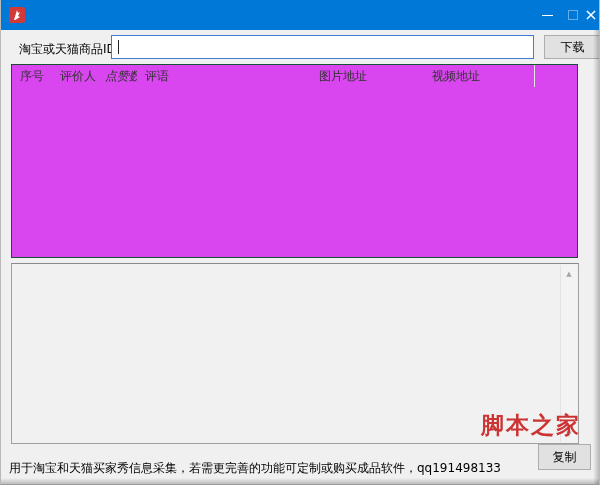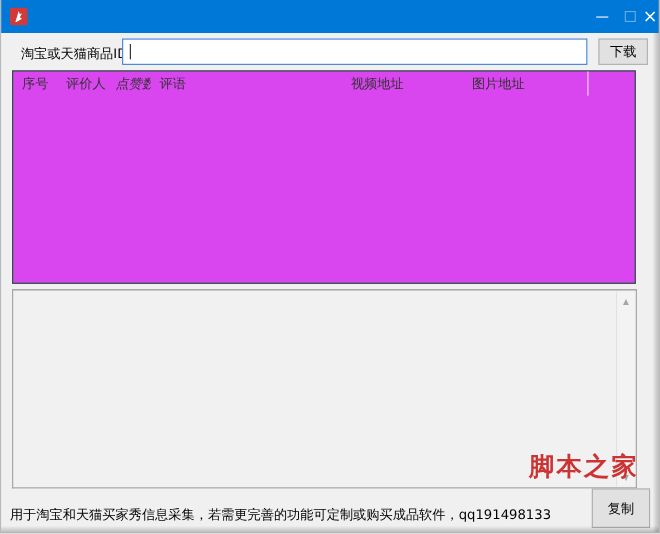--- a/index.html
+++ b/index.html
@@ -31,21 +31,21 @@
   .max-box{width:10px;height:10px;border:1px solid rgba(255,255,255,0.40);display:block;}
 
   
   .field-label{position:absolute;left:18px;top:41px;color:#000;}
   .product-input{position:absolute;left:110px;top:35px;width:423px;height:24px;background:#fff;
                  border:1px solid var(--focus);outline:none;font:inherit;padding:0 6px;}
   .caret{position:absolute;left:117px;top:40px;width:1px;height:14px;background:#222;animation:blink 1.1s steps(1) infinite;}
   @keyframes blink{50%{opacity:0;}}
   .btn{position:absolute;background:var(--btn-bg);border:1px solid var(--btn-border);
        font:inherit;color:#000;text-align:center;cursor:default;}
-  .btn-download{left:543px;top:35px;width:45px;height:24px;}
+  .btn-download{left:543px;top:35px;width:57px;height:24px;}
 
   
   .listview{position:absolute;left:10px;top:64px;width:567px;height:194px;background:#d946ef;
             border:1px solid #14532d;}
   .lv-header{display:flex;height:22px;align-items:center;color:#333;}
   .lv-col{padding-left:8px;white-space:nowrap;overflow:hidden;height:22px;line-height:22px;}
   .lv-col.spacer{flex:1;border-left:1px solid #e4e4e4;}
   .lv-body{position:absolute;left:0;top:22px;right:0;bottom:0;}
 
   
@@ -60,21 +60,21 @@
   
   .watermark{position:absolute;left:470px;top:409px;width:120px;text-align:center;color:var(--wm);
              pointer-events:none;z-index:5;}
   .wm-title{font-family:"DejaVu Serif","Liberation Serif",serif;font-weight:bold;font-size:23px;
             letter-spacing:2px;line-height:32px;white-space:nowrap;}
   .wm-url{font-family:"DejaVu Sans Mono","Liberation Mono",monospace;font-weight:bold;font-size:10px;
           letter-spacing:3px;margin-top:1px;white-space:nowrap;}
 
   
   .status-text{position:absolute;left:8px;top:460px;color:#000;white-space:nowrap;}
-  .btn-copy{left:537px;top:444px;width:53px;height:36px;z-index:6;}
+  .btn-copy{left:537px;top:444px;width:53px;height:26px;z-index:6;}
 
   
   .edge-right{position:absolute;top:30px;right:0;width:6px;bottom:0;
               background:linear-gradient(to right,rgba(0,0,0,0),rgba(0,0,0,0.22));pointer-events:none;z-index:8;}
   .edge-bottom{position:absolute;left:0;bottom:0;width:100%;height:6px;
                background:linear-gradient(to bottom,rgba(0,0,0,0),rgba(0,0,0,0.22));pointer-events:none;z-index:8;}
 </style>
 </head>
 <body>
 
@@ -99,22 +99,22 @@
   <input class="product-input" type="text" value="" style="">
   <span class="caret"></span>
   <button class="btn btn-download">下载</button>
 
   <div class="listview">
     <div class="lv-header" id="lv-header">
         <div class="lv-col" style="width: 40px;">序号</div>
         <div class="lv-col" style="width: 45px;">评价人</div>
         <div class="lv-col" style="width: 40px; font-style: italic;">点赞数</div>
         <div class="lv-col" style="width: 174px;">评语</div>
+        <div class="lv-col" style="width: 113px;">图片地址</div>
         <div class="lv-col" style="width: 110px;">视频地址</div>
-        <div class="lv-col" style="width: 113px;">图片地址</div>
         <div class="lv-col spacer"></div>
       </div>
     <div class="lv-body" id="lv-body"></div>
   </div>
 
   <div class="output">
     <span></span>
     <div class="sb">
       <span class="sb-arrow sb-up">▲</span>
       <span class="sb-arrow sb-down">▼</span>

